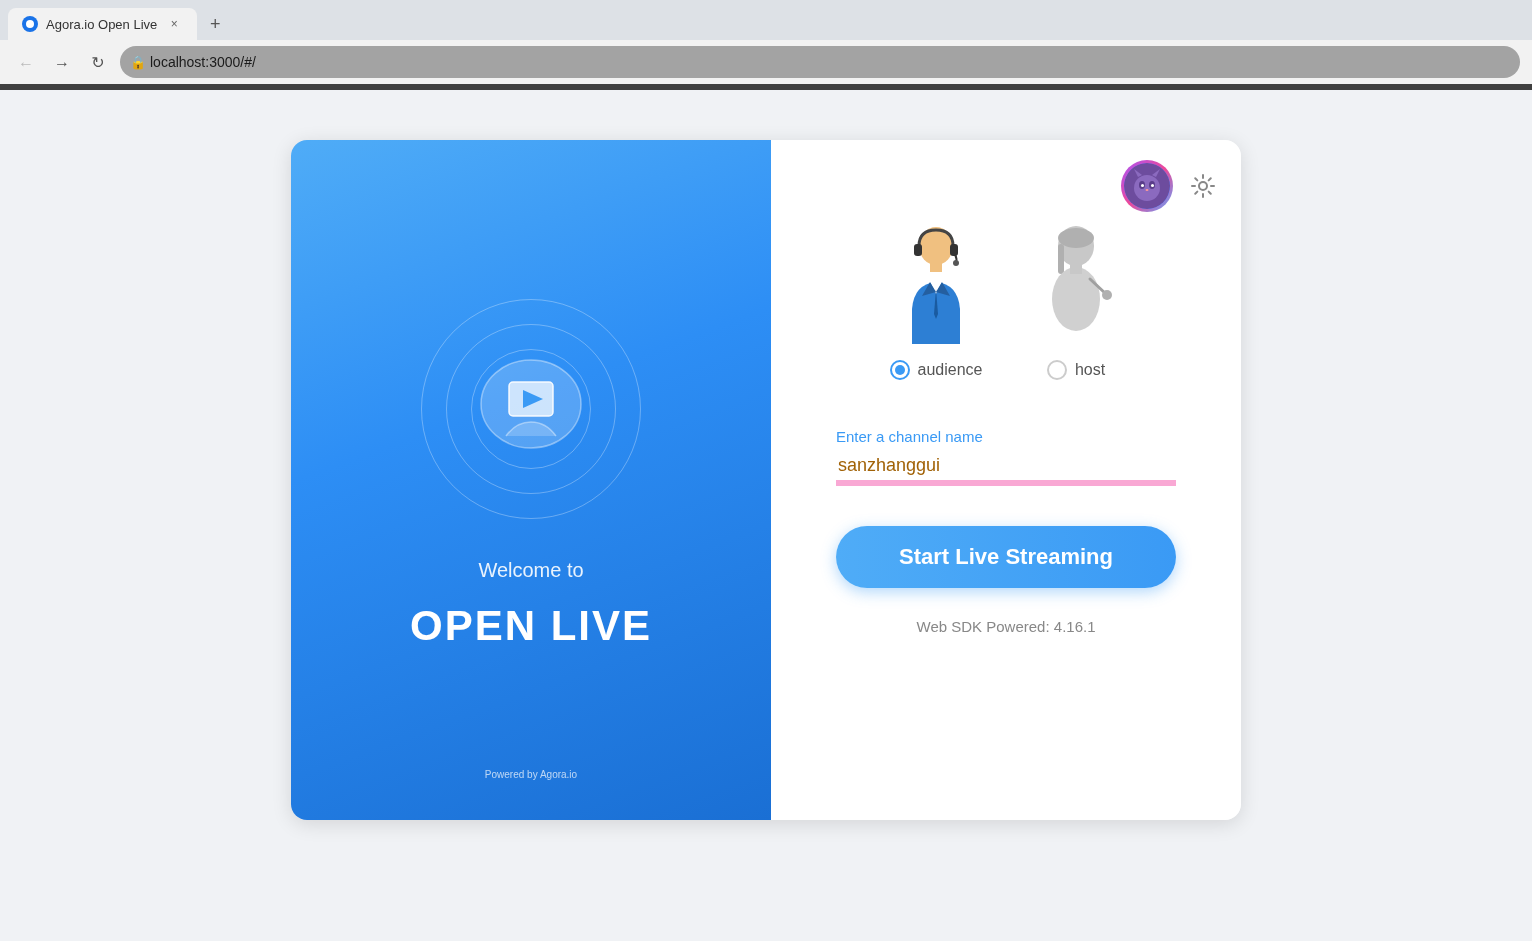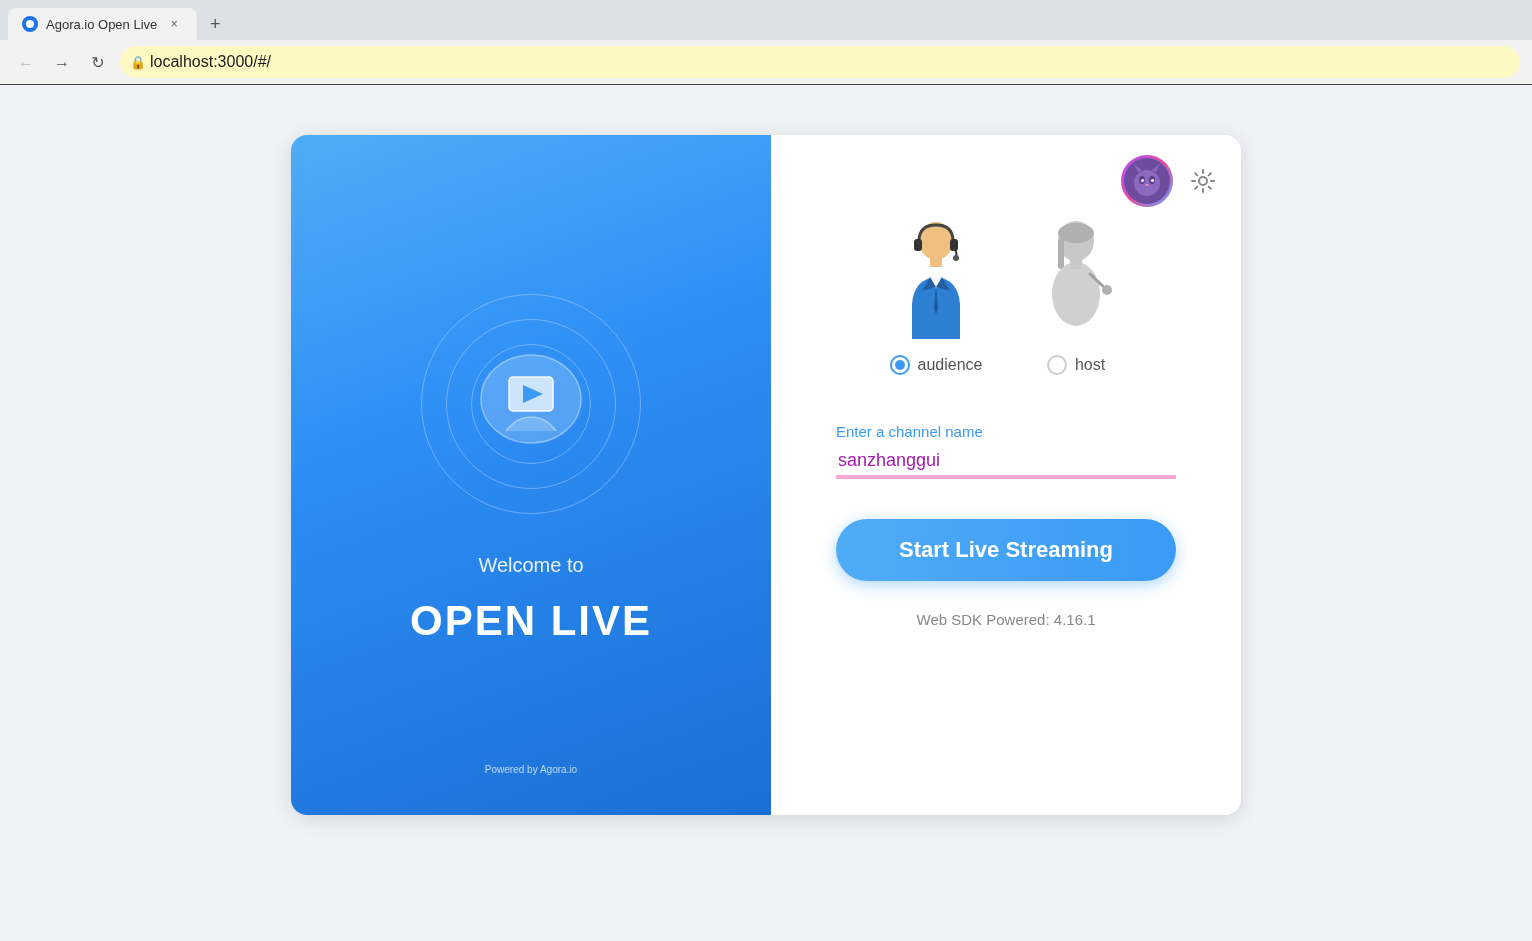--- a/index.html
+++ b/index.html
@@ -4,21 +4,21 @@
   <style>
     * { box-sizing: border-box; margin: 0; padding: 0; }
     body {
       font-family: -apple-system, BlinkMacSystemFont, 'Segoe UI', sans-serif;
       background: #f0f0f0;
     }
 
     
     .browser-chrome {
       background: #f2f2f2;
-      border-bottom: 1px solid #404040;
+      border-bottom: 6px solid #404040;
     }
     .browser-tab-bar {
       display: flex;
       align-items: center;
       padding: 8px 8px 0;
       background: #dde1e6;
       height: 40px;
     }
     .browser-tab {
       display: flex;
@@ -89,25 +89,25 @@
       align-items: center;
     }
     .address-lock {
       position: absolute;
       left: 10px;
       color: #555;
       font-size: 13px;
     }
     .address-text {
       flex: 1;
-      background: #fef9c3;
+      background: #a3a3a3;
       border: none;
       border-radius: 20px;
       padding: 4px 14px 4px 30px;
-      font-size: 16px;
+      font-size: 14px;
       color: #1a1a1a;
       height: 32px;
       outline: none;
     }
 
     
     .page-content {
       display: flex;
       justify-content: center;
       align-items: flex-start;
@@ -273,23 +273,23 @@
     }
     .channel-label {
       font-size: 15px;
       color: #3a9af5;
       margin-bottom: 6px;
       display: block;
     }
     .channel-input {
       width: 100%;
       border: none;
-      border-bottom: 4px solid #f9a8d4;
+      border-bottom: 6px solid #f9a8d4;
       font-size: 18px;
-      color: #a21caf;
+      color: #a16207;
       padding: 4px 2px;
       outline: none;
       background: transparent;
     }
 
     
     .start-btn {
       width: 100%;
       max-width: 340px;
       margin-top: 40px;

